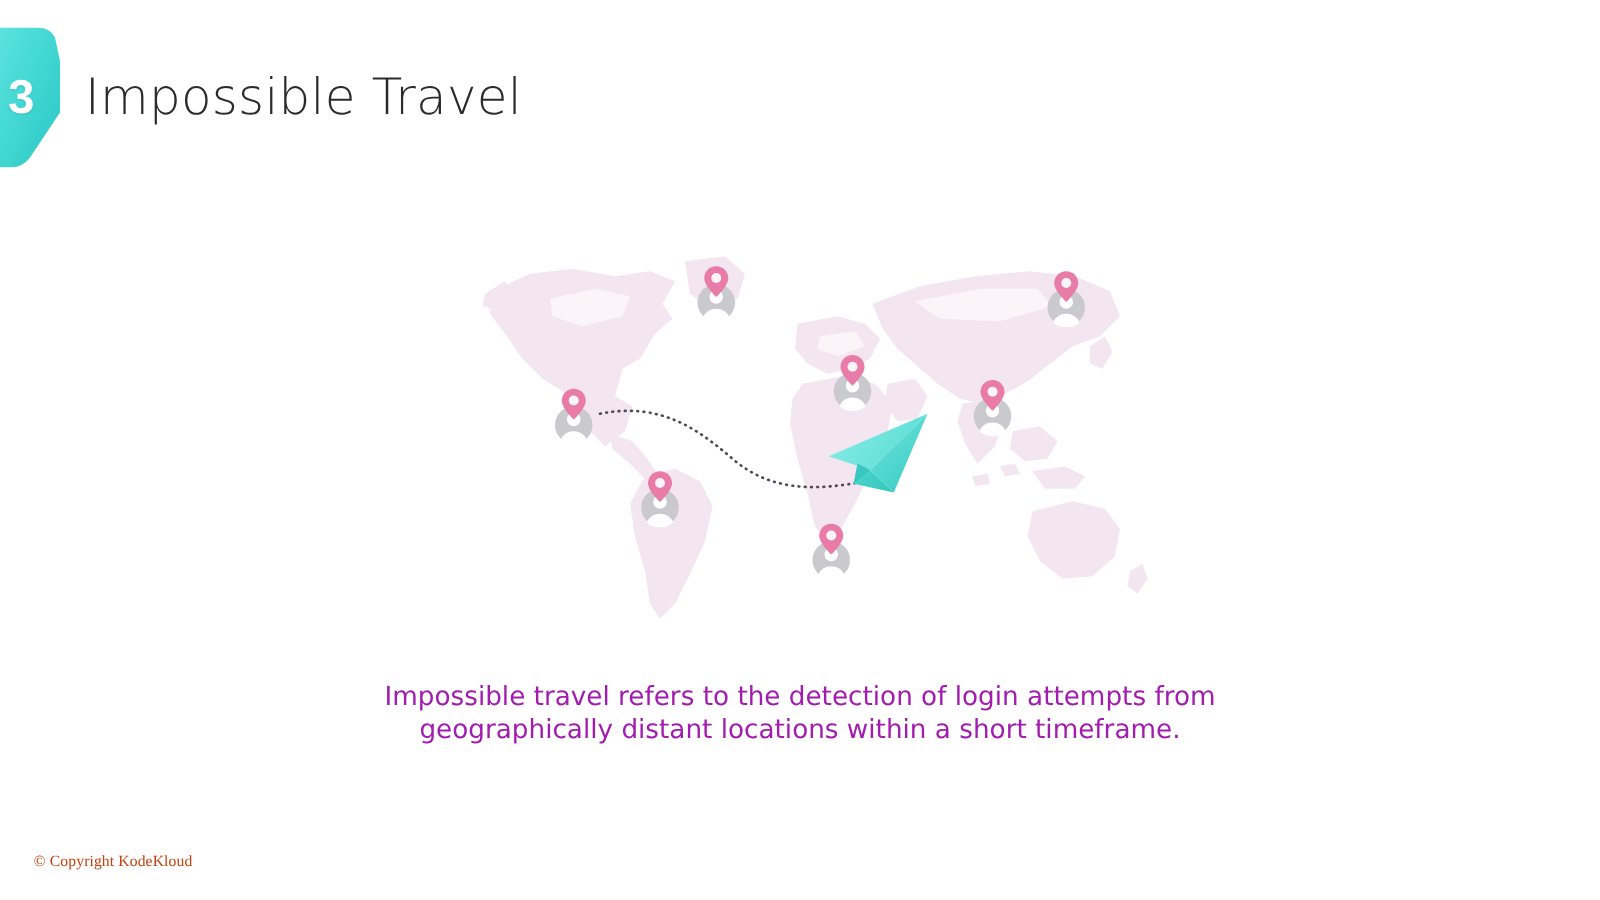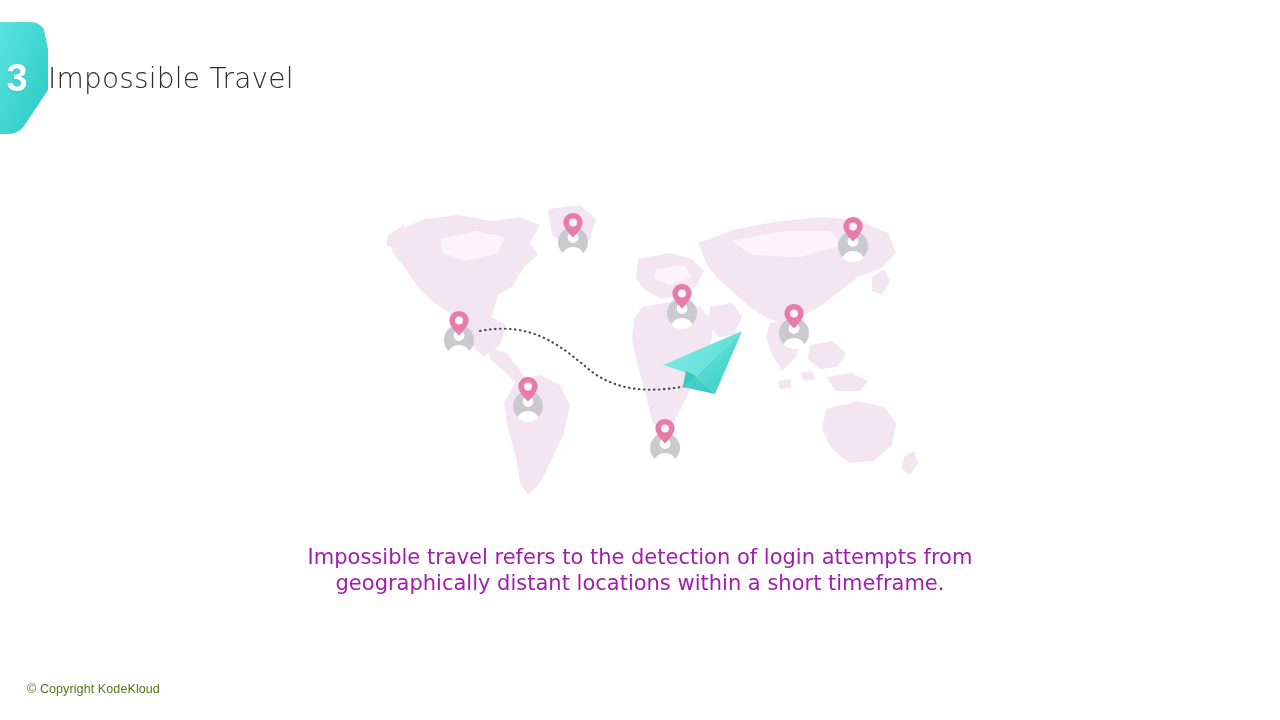--- a/index.html
+++ b/index.html
@@ -54,22 +54,22 @@
     justify-content: center;
     color: #ffffff;
     font-size: 38px;
     font-weight: bold;
     font-family: "Liberation Sans", sans-serif;
     text-shadow: 0 1px 2px rgba(0,0,0,0.10);
     letter-spacing: 0;
     line-height: 1;
   }
   .slide-title {
-    margin-left: 0;
-    font-size: 28px;
+    margin-left: 20px;
+    font-size: 40px;
     font-weight: 300;
     color: #2b2b2b;
     letter-spacing: 0.2px;
     white-space: nowrap;
     font-family: "DejaVu Sans", sans-serif;
   }
 
   
   .illustration {
     position: absolute;
@@ -98,22 +98,22 @@
     font-family: "DejaVu Sans", sans-serif;
     font-weight: 400;
   }
 
   
   .footer {
     position: absolute;
     left: 27px;
     top: 682px;
     font-size: 12.5px;
-    color: #4d7c0f;
-    font-family: Liberation Sans, sans-serif;
+    color: #c2410c;
+    font-family: Liberation Serif, serif;
     letter-spacing: 0.1px;
   }
 </style>
 </head>
 <body>
 
 <div class="slide">
 
   <div class="header">
 

